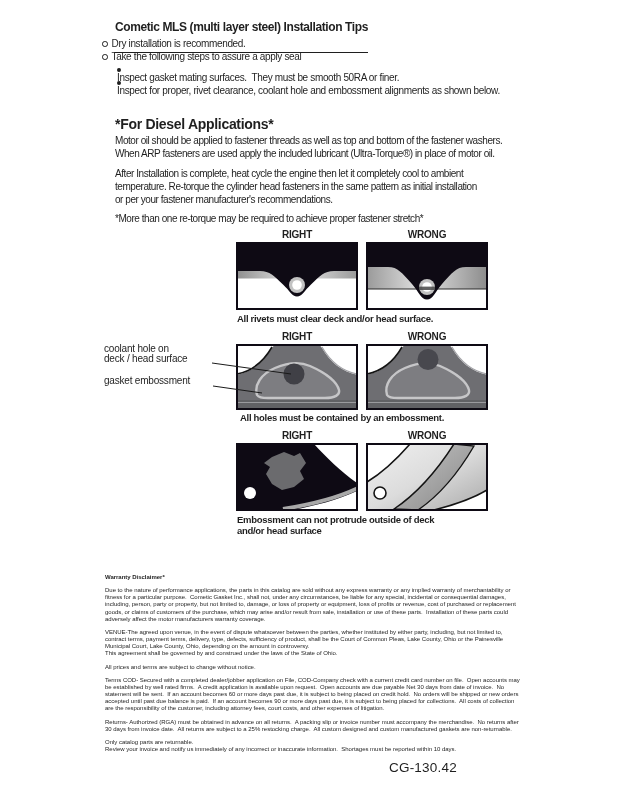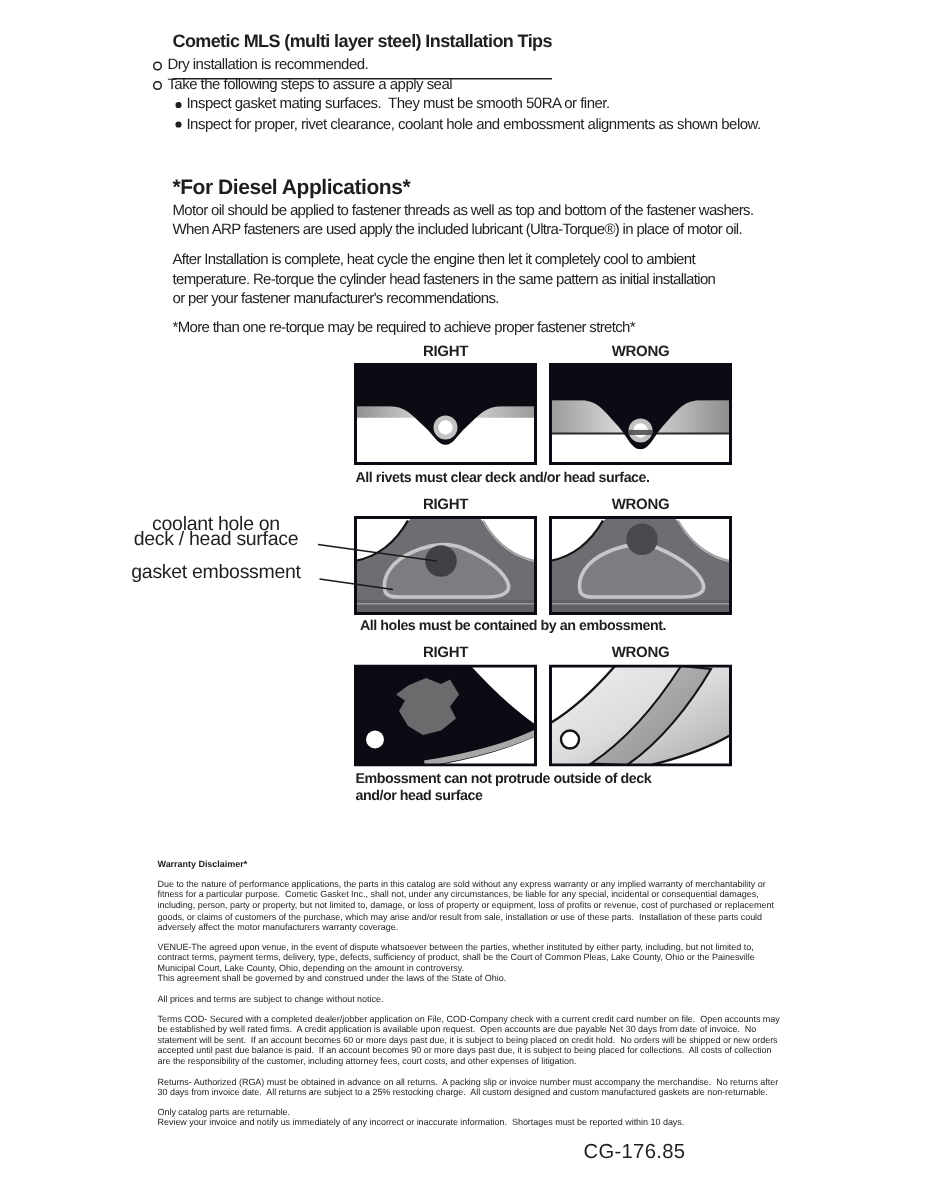--- a/index.html
+++ b/index.html
@@ -5,42 +5,42 @@
   html,body { margin:0; padding:0; background:#ffffff; }
   .page { position:relative; width:618px; height:800px; background:#ffffff;
           font-family:"Liberation Sans", sans-serif; color:#1f1f1f; overflow:hidden; }
   .abs { position:absolute; }
 
   .title { left:115px; top:20px; font-size:12px; font-weight:bold; letter-spacing:-0.4px;
            border-bottom:1.5px solid #1f1f1f; padding-bottom:18px; white-space:pre; }
 
   .bullets { left:102px; top:38px; font-size:10px; letter-spacing:-0.35px; }
   .bullet-row { display:flex; height:13.2px; align-items:flex-start; white-space:pre; }
-  .bullet-row.sub { margin-left:15px; }
+  .bullet-row.sub { margin-left:15px;flex-direction:column; }
   .marker-o { width:3.6px; height:3.6px; border:1px solid #1f1f1f; border-radius:50%;
               margin:3.2px 4px 0 0; flex:none; }
   .marker-dot { width:3.8px; height:3.8px; background:#1f1f1f; border-radius:50%;
                 margin:3.4px 3.5px 0 0; flex:none; }
 
   .diesel-h { left:115px; top:116px; font-size:14px; font-weight:bold; letter-spacing:-0.3px; }
   .para { left:115px; width:460px; font-size:10px; line-height:13px; letter-spacing:-0.45px;
           white-space:pre-wrap; }
   .p1 { top:134px; } .p2 { top:167px; } .p3 { top:212px; }
 
   .dlabel { width:122px; text-align:center; font-size:10px; font-weight:bold; letter-spacing:-0.2px; }
   .lx1 { left:236px; } .lx2 { left:366px; }
   .ry1 { top:229px; } .ry2 { top:331px; } .ry3 { top:430px; }
   .by1 { top:242px; } .by2 { top:344px; } .by3 { top:443px; }
   .dbox { width:122px; } .dbox svg { display:block; width:122px; }
 
   .caption { font-size:9.5px; font-weight:bold; letter-spacing:-0.3px; line-height:11px; white-space:pre-wrap; }
   .cap1 { left:237px; top:313px; } .cap2 { left:240px; top:412px; } .cap3 { left:237px; top:514px; width:240px; }
 
-  .ann { font-size:13px; letter-spacing:-0.2px; line-height:9.8px; text-align:center;
-         width:120px; left:84px; white-space:pre-wrap; }
+  .ann { font-size:10px; letter-spacing:-0.2px; line-height:9.8px; text-align:left;
+         width:120px; left:104px; white-space:pre-wrap; }
   .ann1 { top:344px; } .ann2 { top:376px; }
   .conn { left:95px; top:340px; pointer-events:none; }
 
   .disc { left:105px; top:574px; width:470px; font-size:6px; line-height:7.15px; letter-spacing:-0.02px; }
   .disc-h { font-weight:bold; margin:0 0 6px 0; }
   .disc p { margin:0 0 6px 0; white-space:pre-wrap; }
 
   .footer { left:389px; top:760px; font-size:13.5px; letter-spacing:0.2px; }
 </style>
 </head>
@@ -213,15 +213,15 @@
 be established by well rated firms.  A credit application is available upon request.  Open accounts are due payable Net 30 days from date of invoice.  No
 statement will be sent.  If an account becomes 60 or more days past due, it is subject to being placed on credit hold.  No orders will be shipped or new orders
 accepted until past due balance is paid.  If an account becomes 90 or more days past due, it is subject to being placed for collections.  All costs of collection
 are the responsibility of the customer, including attorney fees, court costs, and other expenses of litigation.</p>
     <p>Returns- Authorized (RGA) must be obtained in advance on all returns.  A packing slip or invoice number must accompany the merchandise.  No returns after
 30 days from invoice date.  All returns are subject to a 25% restocking charge.  All custom designed and custom manufactured gaskets are non-returnable.</p>
     <p>Only catalog parts are returnable.
 Review your invoice and notify us immediately of any incorrect or inaccurate information.  Shortages must be reported within 10 days.</p>
   </div>
 
-  <div class="abs footer">CG-176.85</div>
+  <div class="abs footer">CG-130.42</div>
 
 </div>
 
 </body></html>

